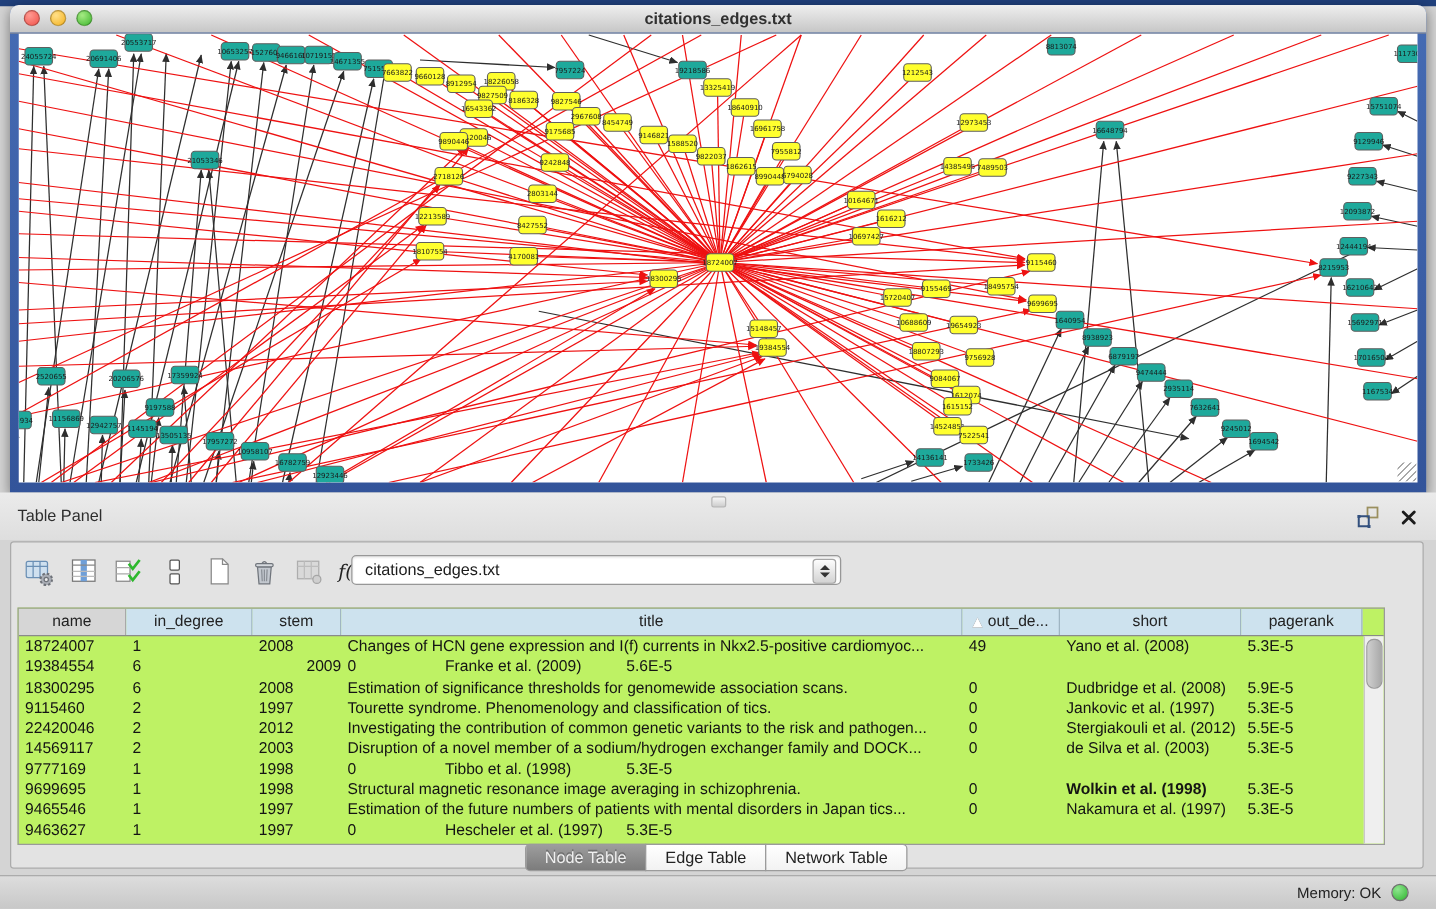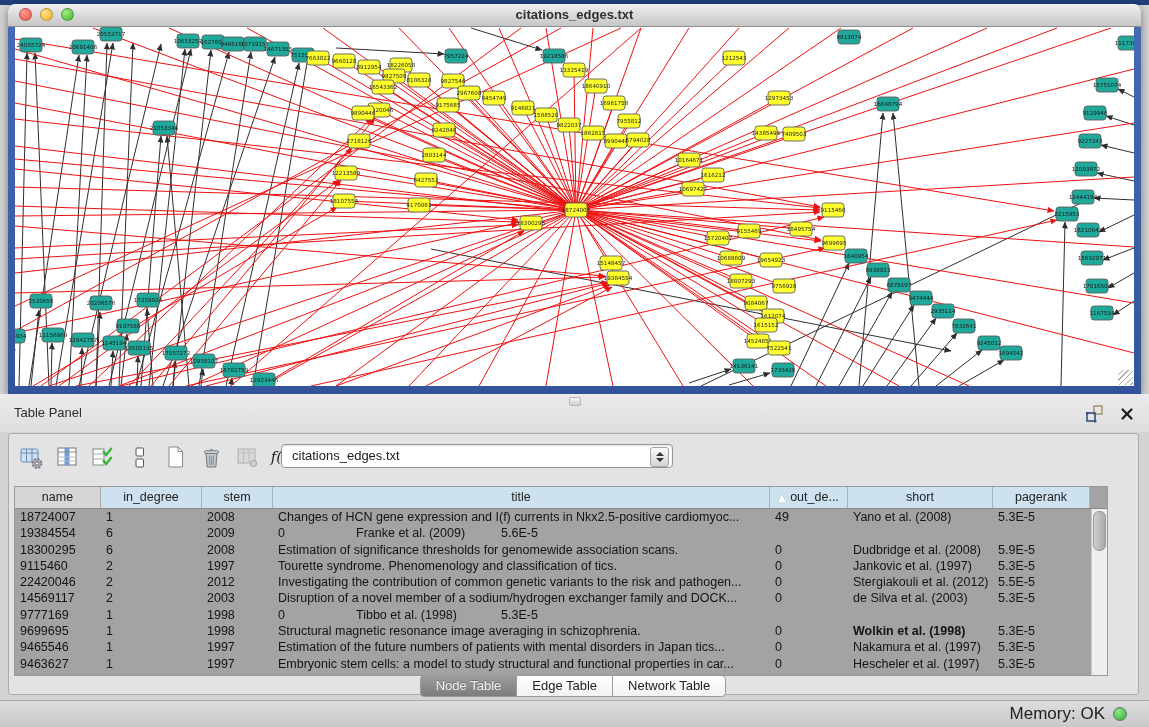--- a/index.html
+++ b/index.html
@@ -32,21 +32,21 @@
   .tb-icon{width:25px;height:25px;display:flex;align-items:center;justify-content:center;}
   .fx-label{font-family:"DejaVu Serif",serif;font-style:italic;font-size:15px;color:#222;}
   .combo{position:absolute;left:272px;top:10px;width:392px;height:24px;background:#fff;border:1px solid #979797;
     border-radius:4px;box-sizing:border-box;font-size:13px;color:#1c1c1c;line-height:22px;padding-left:10px;
     box-shadow:inset 0 1px 2px rgba(0,0,0,.12);}
   .stepper{position:absolute;right:3px;top:2px;width:17px;height:18px;background:linear-gradient(#fdfdfd,#d3d3d3);
     border:1px solid #a5a5a5;border-radius:3px;display:flex;flex-direction:column;align-items:center;justify-content:center;gap:2px;}
   .tri-up{width:0;height:0;border-left:4px solid transparent;border-right:4px solid transparent;border-bottom:4px solid #333;}
   .tri-down{width:0;height:0;border-left:4px solid transparent;border-right:4px solid transparent;border-top:4px solid #333;}
   
-  .tablewrap{position:absolute;left:5px;top:52px;width:1092px;height:188px;background:#a3a3a3;border:1px solid #9a9a9a;box-sizing:content-box;overflow:hidden;}
+  .tablewrap{position:absolute;left:5px;top:52px;width:1092px;height:188px;background:#bef264;border:1px solid #9a9a9a;box-sizing:content-box;overflow:hidden;}
   .thead{display:flex;height:21px;border-bottom:1px solid #8a8a8a;}
   .hcell{flex:none;height:21px;line-height:21px;text-align:center;font-size:12.5px;color:#222;
     background:#cde2ee;border-right:1px solid #9fb5c2;box-sizing:border-box;overflow:hidden;white-space:nowrap;
     display:flex;align-items:center;justify-content:center;gap:4px;}
   .hcell.gray{background:#d6d6d6;border-right:1px solid #a8a8a8;}
   .sorttri{width:0;height:0;border-left:4.5px solid transparent;border-right:4.5px solid transparent;
     border-bottom:8px solid #fff;filter:drop-shadow(0 0 0.6px #555);}
   .tbody{position:relative;}
   .trow{display:flex;height:16.3px;}
   .tcell{flex:none;font-size:12.5px;color:#141414;line-height:16.3px;padding-left:5px;box-sizing:border-box;
@@ -56,21 +56,21 @@
     background:linear-gradient(90deg,#cfcfcf,#a9a9a9);border:1px solid #9a9a9a;}
   
   .tabs{position:absolute;left:0;right:0;top:241px;display:flex;justify-content:center;}
   .tab{height:20px;line-height:20px;font-size:13px;color:#222;background:linear-gradient(#ffffff,#f2f2f2);
     border:1px solid #9b9b9b;padding:0 15px;margin-left:-1px;position:relative;}
   .tab.first{border-radius:4px 0 0 4px;}
   .tab.last{border-radius:0 4px 4px 0;}
   .tab.selected{background:linear-gradient(#9d9d9d,#7c7c7c);color:#f0f0f0;text-shadow:0 -1px 0 rgba(0,0,0,.25);}
   
   .statusbar{position:absolute;left:0;top:700px;width:1149px;height:27px;background:linear-gradient(#dddddd,#c7c7c7);border-top:1px solid #ababab;}
-  .memory-label{position:absolute;right:44px;top:0;line-height:26px;font-size:17px;color:#222;}
+  .memory-label{position:absolute;right:44px;top:0;line-height:26px;font-size:12px;color:#222;}
   .memory-dot{position:absolute;right:22px;top:6px;width:14px;height:14px;border-radius:50%;
     background:radial-gradient(circle at 35% 30%,#8fe68f,#2eb42e);border:1px solid #6f6f6f;box-sizing:border-box;}
 </style>
 </head>
 <body>
 
 <div class="top-strip"></div>
 
 <div class="net-window">
   <div class="titlebar">
@@ -808,21 +808,21 @@
           <div class="tcell" style="width: 101px;">1</div>
           <div class="tcell" style="width: 71px;">2008</div>
           <div class="tcell" style="width: 497px;">Changes of HCN gene expression and I(f) currents in Nkx2.5-positive cardiomyoc...</div>
           <div class="tcell" style="width: 78px;">49</div>
           <div class="tcell" style="width: 145px;">Yano et al. (2008)</div>
           <div class="tcell" style="width: 97px;">5.3E-5</div>
         </div>
         <div class="trow">
           <div class="tcell" style="width: 86px;">19384554</div>
           <div class="tcell" style="width: 101px;">6</div>
-          <div class="tcell" style="width: 71px;">2009</div>
+          <div class="tcell" style="width: 71px; text-align: right;">2009</div>
           <div class="tcell" style="width: 78px;">0</div>
           <div class="tcell" style="width: 145px;">Franke et al. (2009)</div>
           <div class="tcell" style="width: 97px;">5.6E-5</div>
         </div>
         <div class="trow">
           <div class="tcell" style="width: 86px;">18300295</div>
           <div class="tcell" style="width: 101px;">6</div>
           <div class="tcell" style="width: 71px;">2008</div>
           <div class="tcell" style="width: 497px;">Estimation of significance thresholds for genomewide association scans.</div>
           <div class="tcell" style="width: 78px;">0</div>
@@ -879,21 +879,20 @@
           <div class="tcell" style="width: 71px;">1997</div>
           <div class="tcell" style="width: 497px;">Estimation of the future numbers of patients with mental disorders in Japan tics...</div>
           <div class="tcell" style="width: 78px;">0</div>
           <div class="tcell" style="width: 145px;">Nakamura et al. (1997)</div>
           <div class="tcell" style="width: 97px;">5.3E-5</div>
         </div>
         <div class="trow">
           <div class="tcell" style="width: 86px;">9463627</div>
           <div class="tcell" style="width: 101px;">1</div>
           <div class="tcell" style="width: 71px;">1997</div>
-          <div class="tcell" style="width: 497px;">Embryonic stem cells: a model to study structural and functional properties in car...</div>
           <div class="tcell" style="width: 78px;">0</div>
           <div class="tcell" style="width: 145px;">Hescheler et al. (1997)</div>
           <div class="tcell" style="width: 97px;">5.3E-5</div>
         </div>
       </div>
     <div class="vscroll">
       <div class="vthumb"></div>
     </div>
   </div>
 

